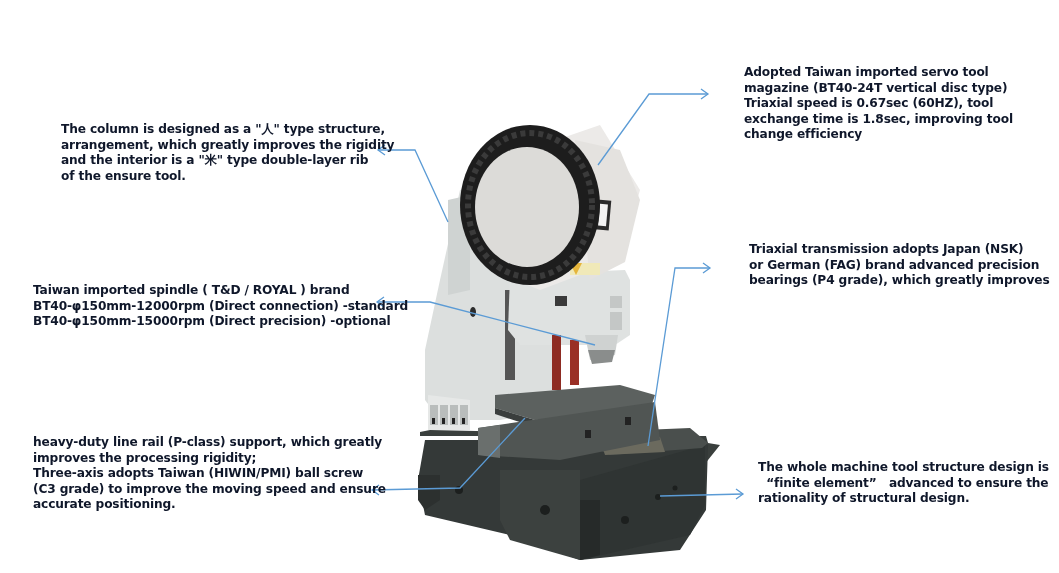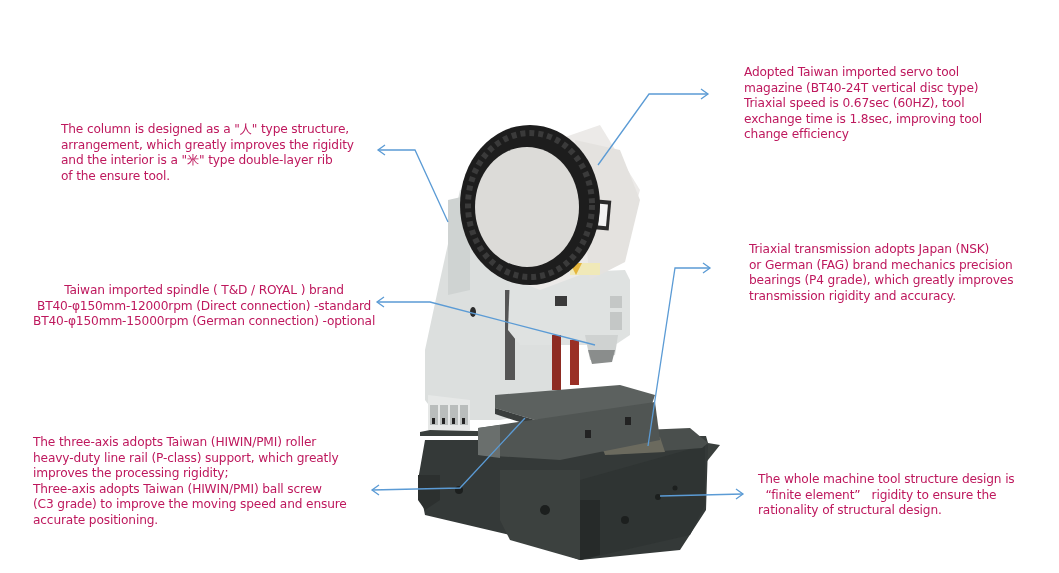--- a/index.html
+++ b/index.html
@@ -6,22 +6,22 @@
     body {
       width: 1059px; height: 573px; position: relative; overflow: hidden;
       background: #ffffff;
       font-family: "DejaVu Sans", "Liberation Sans", sans-serif;
       color: #111;
     }
     .annot {
       position: absolute;
       font-size: 12.2px;
       line-height: 15.5px;
-      font-weight: normal;
-      color: #be185d;
+      font-weight: bold;
+      color: #0f172a;
       white-space: nowrap;
       letter-spacing: -0.15px;
     }
     .annot .line { display: block; }
     #machine { position: absolute; left: 0; top: 0; }
     #arrows { position: absolute; left: 0; top: 0; pointer-events: none; }
   </style>
 </head>
 <body>
 
@@ -137,39 +137,37 @@
 </div>
 
 <div class="annot" style="left:744px; top:65px;">
   <span class="line">Adopted Taiwan imported servo tool</span>
   <span class="line">magazine (BT40-24T vertical disc type)</span>
   <span class="line">Triaxial speed is 0.67sec (60HZ), tool</span>
   <span class="line">exchange time is 1.8sec, improving tool</span>
   <span class="line">change efficiency</span>
 </div>
 
-<div class="annot" style="left:33px; top:283px;text-align:center;">
+<div class="annot" style="left:33px; top:283px;">
   <span class="line">Taiwan imported spindle ( T&amp;D / ROYAL ) brand</span>
   <span class="line">BT40-φ150mm-12000rpm (Direct connection) -standard</span>
-  <span class="line">BT40-φ150mm-15000rpm (German connection) -optional</span>
+  <span class="line">BT40-φ150mm-15000rpm (Direct precision) -optional</span>
 </div>
 
 <div class="annot" style="left:749px; top:242px;">
   <span class="line">Triaxial transmission adopts Japan (NSK)</span>
-  <span class="line">or German (FAG) brand mechanics precision</span>
+  <span class="line">or German (FAG) brand advanced precision</span>
   <span class="line">bearings (P4 grade), which greatly improves</span>
-  <span class="line">transmission rigidity and accuracy.</span>
 </div>
 
 <div class="annot" style="left:33px; top:435px;">
-  <span class="line">The three-axis adopts Taiwan (HIWIN/PMI) roller</span>
   <span class="line">heavy-duty line rail (P-class) support, which greatly</span>
   <span class="line">improves the processing rigidity;</span>
   <span class="line">Three-axis adopts Taiwan (HIWIN/PMI) ball screw</span>
   <span class="line">(C3 grade) to improve the moving speed and ensure</span>
   <span class="line">accurate positioning.</span>
 </div>
 
-<div class="annot" style="left:758px; top:472px;">
+<div class="annot" style="left:758px; top:460px;">
   <span class="line">The whole machine tool structure design is</span>
-  <span class="line" style="white-space:pre;">  “finite element”   rigidity to ensure the</span>
+  <span class="line" style="white-space:pre;">  “finite element”   advanced to ensure the</span>
   <span class="line">rationality of structural design.</span>
 </div>
 
 </body></html>

